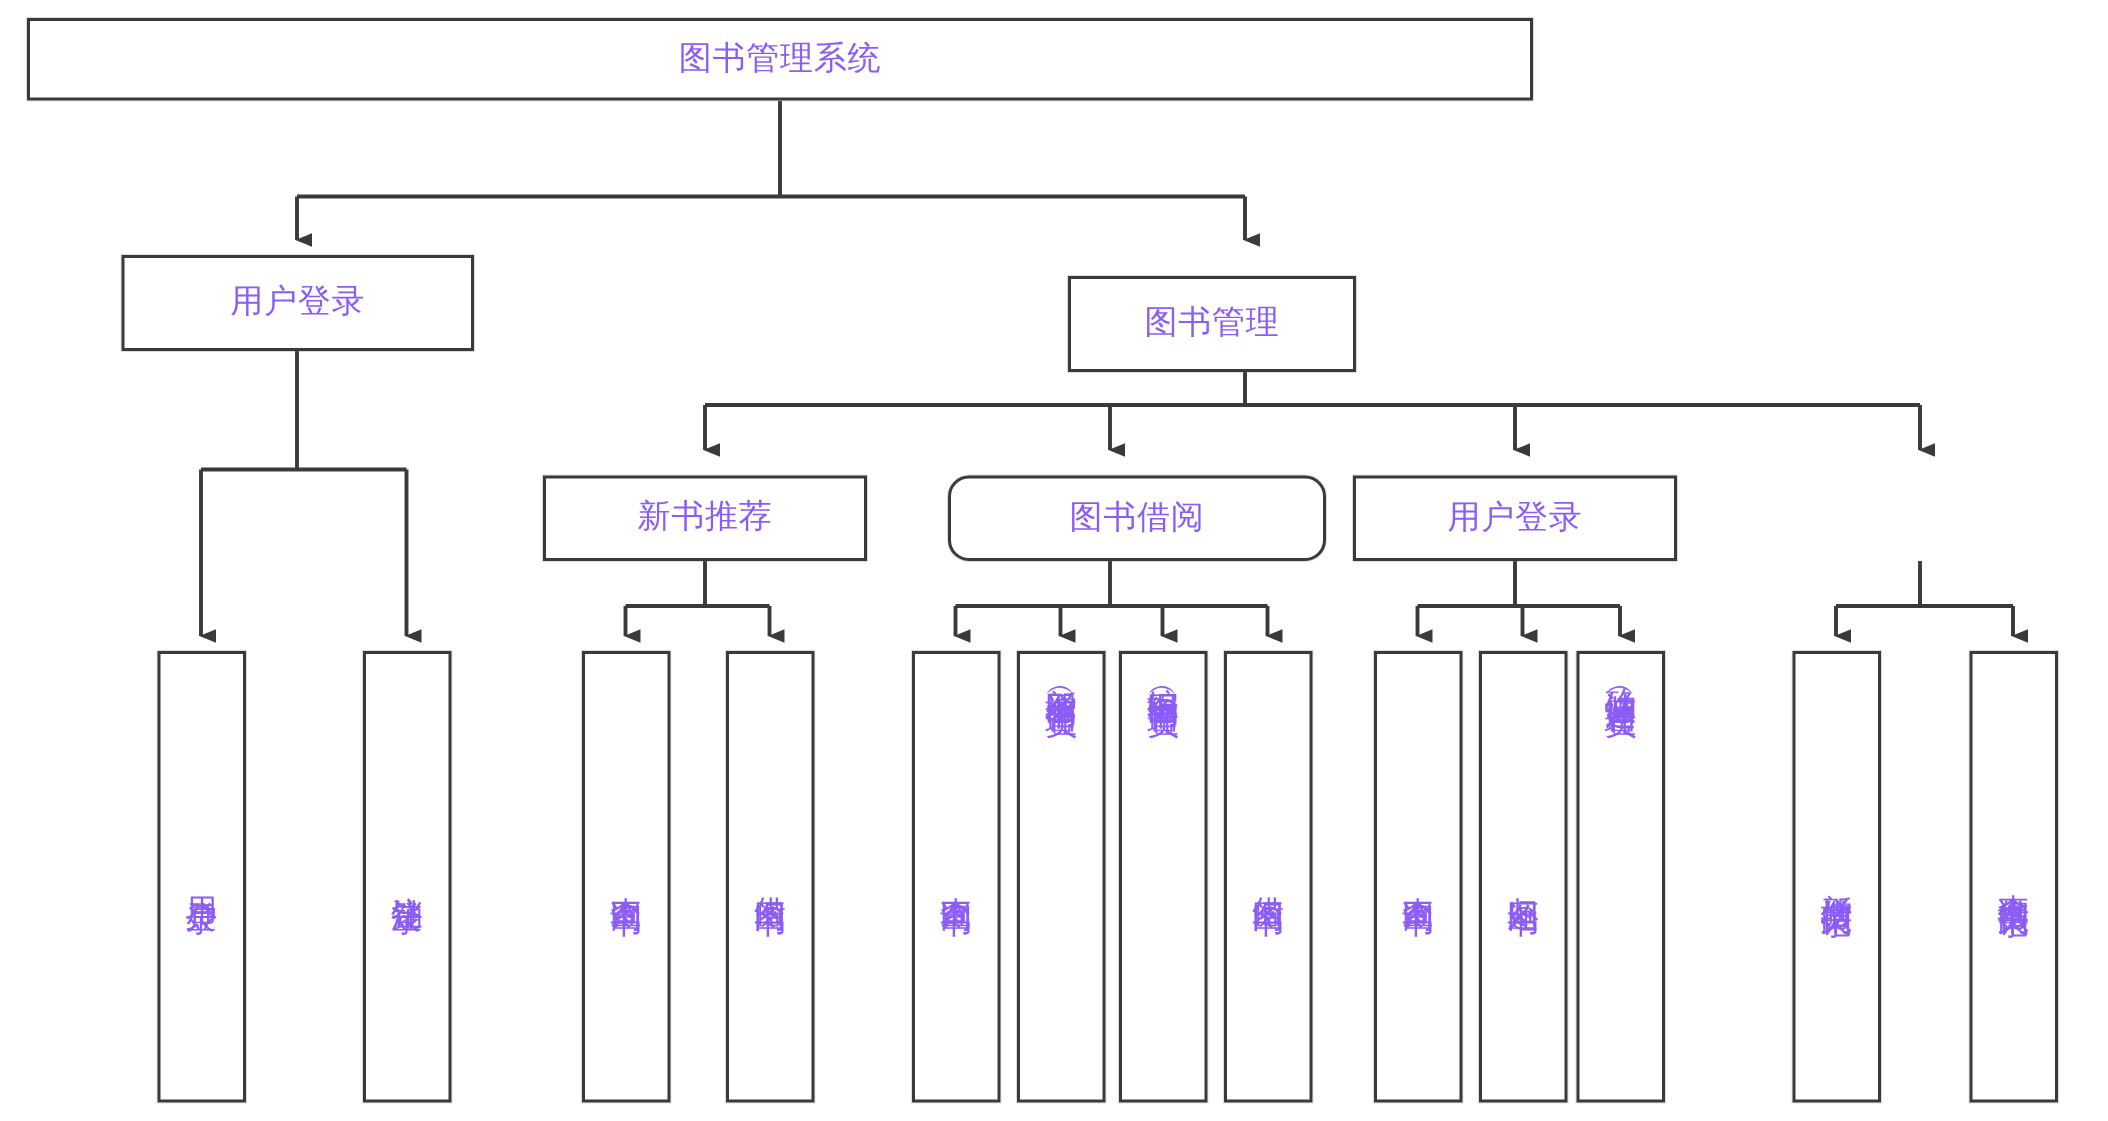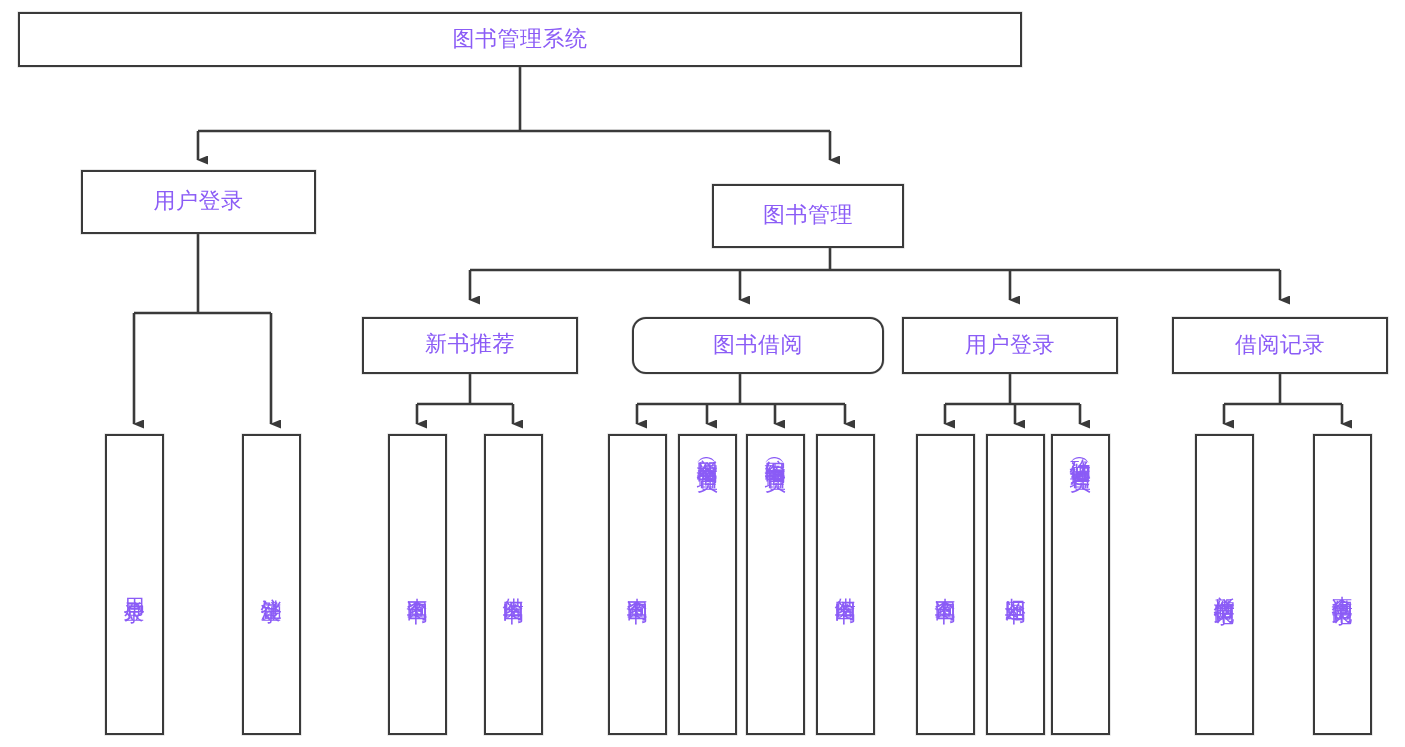--- a/index.html
+++ b/index.html
@@ -149,23 +149,20 @@
   </div>
 
   <div class="node level3" style="left:632px; top:317px; width:252px; height:57px;border-radius:14px;">
     <span class="node-label">图书借阅</span>
   </div>
 
   <div class="node level3" style="left:902px; top:317px; width:216px; height:57px;">
     <span class="node-label">用户登录</span>
   </div>
 
-  <div class="node level3" style="left:1172px; top:317px; width:216px; height:57px;">
-    <span class="node-label">借阅记录</span>
-  </div>
 
   <div class="node leaf centered" style="left:105px; top:434px; width:59px; height:301px;">
     <span class="node-label">用户登录</span>
   </div>
 
   <div class="node leaf centered" style="left:242px; top:434px; width:59px; height:301px;">
     <span class="node-label">注销登录</span>
   </div>
 
   <div class="node leaf centered" style="left:388px; top:434px; width:59px; height:301px;">

